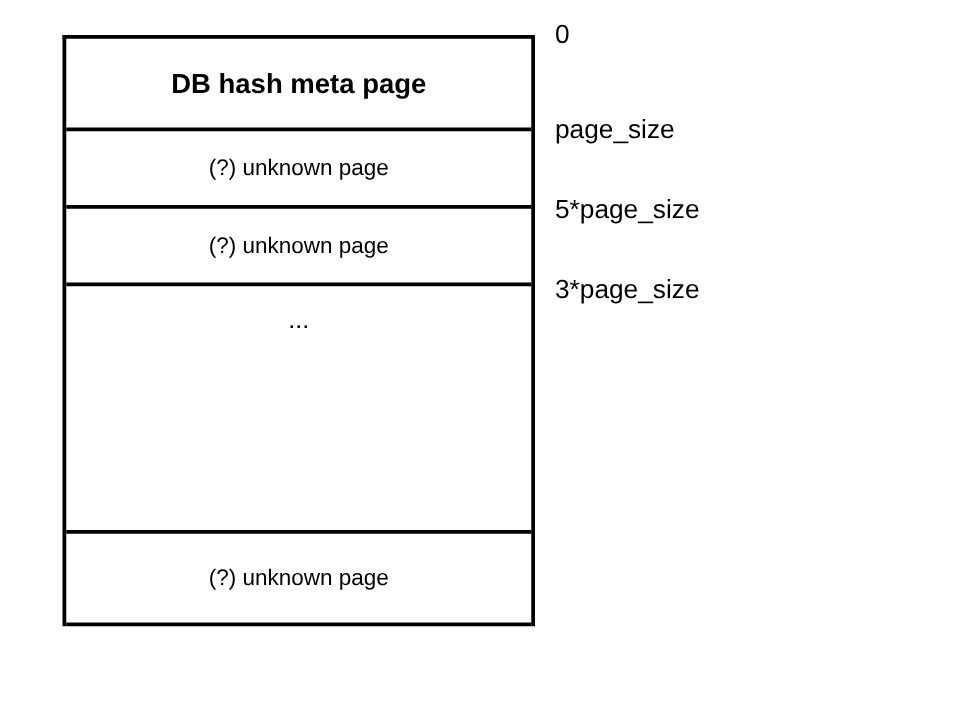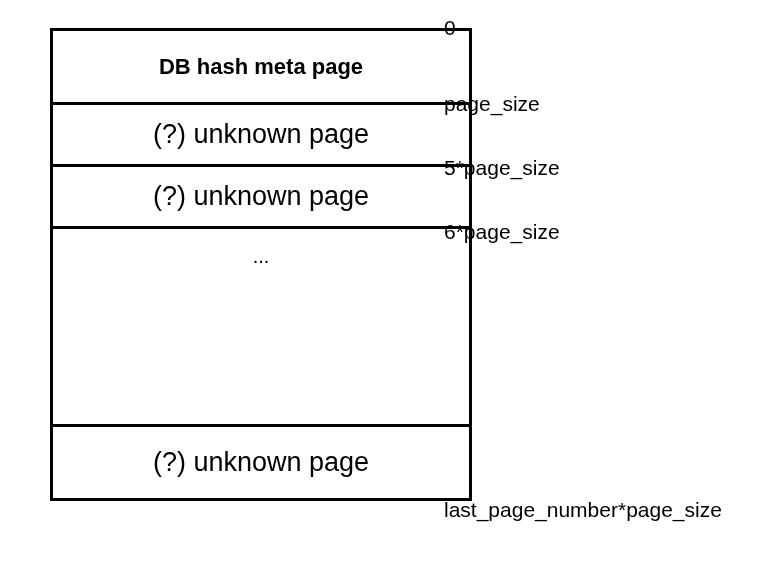--- a/index.html
+++ b/index.html
@@ -14,30 +14,30 @@
   }
   .canvas {
     position: relative;
     width: 768px;
     height: 573px;
   }
   .stack {
     position: absolute;
     left: 50px;
     top: 28px;
-    width: 422px;
+    width: 378px;
     border: 3px solid #000;
     border-bottom: none;
   }
   .row {
     border-bottom: 3px solid #000;
     display: flex;
     align-items: center;
     justify-content: center;
-    font-size: 27px;
+    font-size: 18px;
     font-weight: 400;
     padding: 0 8px;
     text-align: center;
   }
   .row.meta   { height: 74px; font-weight: 700; font-size: 22px; }
   .row.page   { height: 62px; }
   .row.gap    { height: 198px; align-items: flex-start; padding-top: 16px; font-size: 20px; }
   .row.last   { height: 74px; }
   .offset {
     position: absolute;
@@ -65,16 +65,15 @@
       <span>...</span>
     </div>
     <div class="row last">
       <span>(?) unknown page</span>
     </div>
   </div>
 
   <div class="offset" style="top:16px;">0</div>
   <div class="offset" style="top:92px;text-align:right;">page_size</div>
   <div class="offset" style="top:156px;">5*page_size</div>
-  <div class="offset" style="top:220px;">6*page_size</div>
-  <div class="offset" style="top:498px;">last_page_number*page_size</div>
+  <div class="offset" style="top:220px;">3*page_size</div>
 
 </div>
 
 </body></html>

